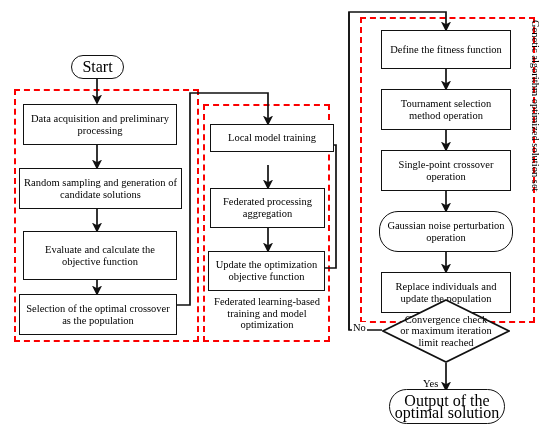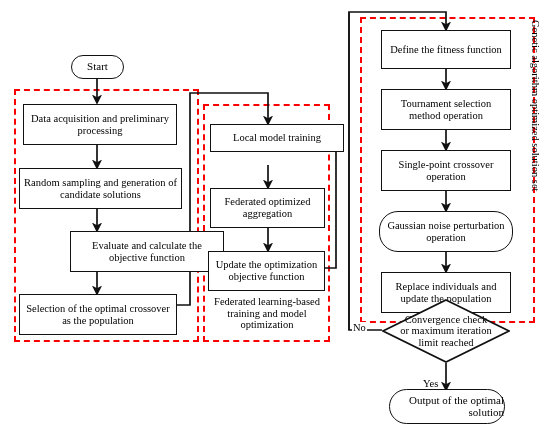--- a/index.html
+++ b/index.html
@@ -19,21 +19,21 @@
     font-size:10.5px;
     line-height:11.6px;
     color:#000;
     padding:0 2px;
     z-index:6;
   }
   .term{
     position:absolute;box-sizing:border-box;
     border:1.6px solid #111;background:#fff;border-radius:50%/50%;
     display:flex;align-items:center;justify-content:center;text-align:center;
-    font-size:11px;line-height:11.6px;color:#000;z-index:6;
+    font-size:16px;line-height:11.6px;color:#000;z-index:6;
   }
   .term.pill{border-radius:22px;}
 
   
   .diamond-wrap{position:absolute;z-index:6;}
   .diamond-wrap svg{display:block;}
   .diamond-text{
     position:absolute;inset:0;display:flex;align-items:center;justify-content:center;
     text-align:center;font-size:10.5px;line-height:11.4px;color:#000;
     padding:0 18px;box-sizing:border-box;
@@ -113,50 +113,50 @@
   <div class="group" style="left:360px;top:17px;width:175px;height:306px;"></div>
 
   <svg class="lines" viewBox="0 0 550 429" width="550" height="429" style="z-index:3;">
     <path d="M349,12 L349,330" stroke="#111" stroke-width="1.4" fill="none"></path>
   </svg>
 
   <div class="term pill" style="left:71px;top:55px;width:53px;height:24px;">
     <span>Start</span>
   </div>
 
-  <div class="term pill" style="left:389px;top:389px;width:116px;height:35px;text-align:right;">
+  <div class="term pill" style="left:389px;top:389px;width:116px;height:35px;">
     <span>Output of the optimal solution</span>
   </div>
 
   <div class="node" style="left:19px;top:168px;width:163px;height:41px;">
     <span>Random sampling and generation of candidate solutions</span>
   </div>
 
   <div class="node" style="left:23px;top:104px;width:154px;height:41px;">
     <span>Data acquisition and preliminary processing</span>
   </div>
 
-  <div class="node" style="left:23px;top:231px;width:154px;height:41px;margin-left:47px;">
+  <div class="node" style="left:23px;top:231px;width:154px;height:49px;">
     <span>Evaluate and calculate the objective function</span>
   </div>
 
   <div class="node" style="left:19px;top:294px;width:158px;height:41px;">
     <span>Selection of the optimal crossover as the population</span>
   </div>
 
   <div class="group-label" style="left:16px;top:310px;width:181px;">
     <span>Monte carlo random initialization</span>
   </div>
 
-  <div class="node" style="left:210px;top:124px;width:134px;height:28px;">
+  <div class="node" style="left:210px;top:124px;width:124px;height:28px;">
     <span>Local model training</span>
   </div>
 
   <div class="node" style="left:210px;top:188px;width:115px;height:40px;">
-    <span>Federated optimized aggregation</span>
+    <span>Federated processing aggregation</span>
   </div>
 
   <div class="node" style="left:208px;top:251px;width:117px;height:40px;">
     <span>Update the optimization objective function</span>
   </div>
 
   <div class="group-label" style="left:206px;top:296px;width:122px;">
     <span>Federated learning-based training and model optimization</span>
   </div>
 

